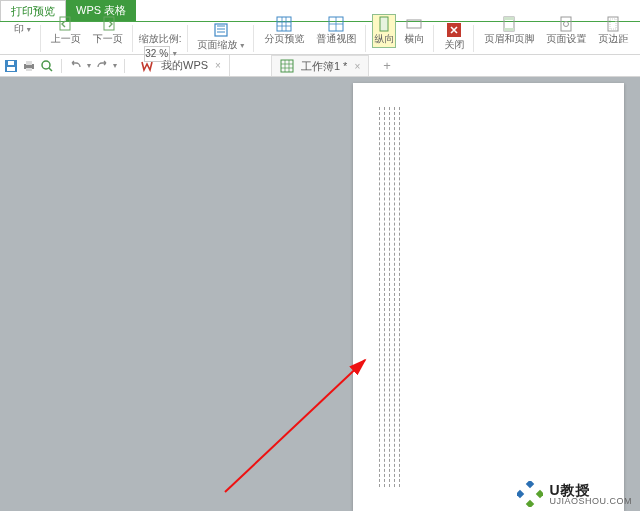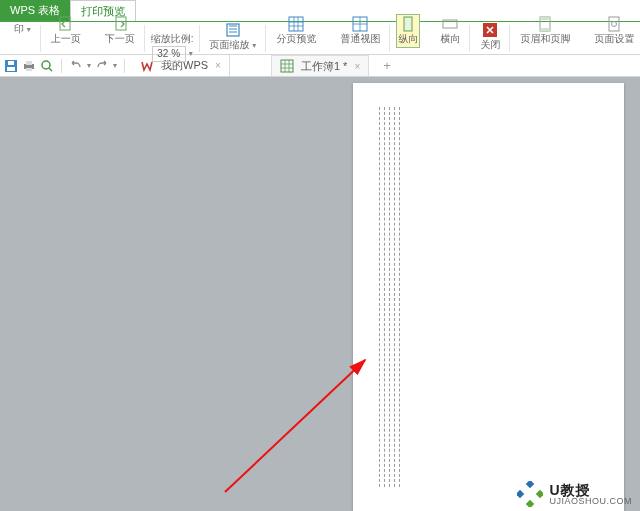--- a/index.html
+++ b/index.html
@@ -9,29 +9,29 @@
   .tabbar { height: 22px; background: #fff; display: flex; align-items: flex-end; border-bottom: 1px solid #47a447; }
   .tab { height: 21px; padding: 3px 10px 0; font-size: 11px; }
   .tab.app { background: #3e9b3e; color: #fff; }
   .tab.active { color: #2a8a2a; border-top: 1px solid #ccc; border-left: 1px solid #ccc; border-right: 1px solid #ccc; background: #fff; }
 
   
   .ribbon { height: 33px; background: #fff; display: flex; align-items: center; border-bottom: 1px solid #d6d6d6; padding: 0 4px; gap: 0; }
   .ribgroup { display: flex; flex-direction: column; align-items: center; padding: 0 6px; height: 33px; justify-content: flex-start; position: relative; }
   .ribgroup::after { content: ""; position: absolute; right: 0; top: 3px; bottom: 3px; width: 1px; background: #e4e4e4; }
   .ribgroup:last-child::after { display: none; }
-  .ribicons { display: flex; gap: 16px; height:18px; align-items:center;justify-content:center; }
+  .ribicons { display: flex; gap: 4px; height:18px; align-items:center;justify-content:center; }
   .riblabel { font-size: 10px; color: #666; margin-top: 0px; white-space: nowrap; }
   .icon-sm { width: 16px; height: 16px; display:inline-block; }
 
   .btncol { display:flex; flex-direction:column; align-items:center; padding:0 4px; }
   .btncol .riblabel { margin-top:0; }
 
   .zoom-box { display:flex; align-items:center; gap:3px; }
-  .zoom-val { width:34px; height:16px; border:1px solid #ccc; font-size:10px; text-align:center; line-height:14px; }
+  .zoom-val { width:26px; height:16px; border:1px solid #ccc; font-size:10px; text-align:center; line-height:14px; }
   .drop-arrow { font-size:8px; color:#888; }
 
   .highlighted { background:#fef9c3; border:1px solid #8fbf8f; padding:1px;}
 
   
   .qarow { height: 22px; background:#fff; display:flex; align-items:center; border-bottom:1px solid #d6d6d6; padding-left:4px; gap:4px; }
   .qa-icon { width:14px; height:14px; display:inline-block; }
   .qa-sep { width:1px; height:14px; background:#ddd; margin:0 3px;}
   .doctab { height:21px; display:flex; align-items:center; padding:0 8px; font-size:11px; color:#555; gap:7px; border-right:1px solid #ddd; }
   .doctab.active { background:#f7f7f7; border-top:1px solid #ddd; border-left:1px solid #ddd;margin-left:37px; }
@@ -53,22 +53,22 @@
   .ufoot { position:absolute; right:8px; bottom:4px; display:flex; align-items:center; gap:6px; }
   .uicon { width:26px; height:26px; }
   .utxt { display:flex; flex-direction:column; line-height:1; }
   .utxt .l1 { font-size:14px; font-weight:700; color:#222; letter-spacing:1px;}
   .utxt .l2 { font-size:9px; color:#666; letter-spacing:0.5px;}
 </style>
 </head>
 <body>
 
 <div class="tabbar">
+  <div class="tab active">打印预览</div>
   <div class="tab app">WPS 表格</div>
-  <div class="tab active">打印预览</div>
 </div>
 
 <div class="ribbon">
 
   <div class="ribgroup">
     <div class="btncol">
       <span class="riblabel"><span>印</span> <span class="drop-arrow">▾</span></span>
     </div>
   </div>
 

